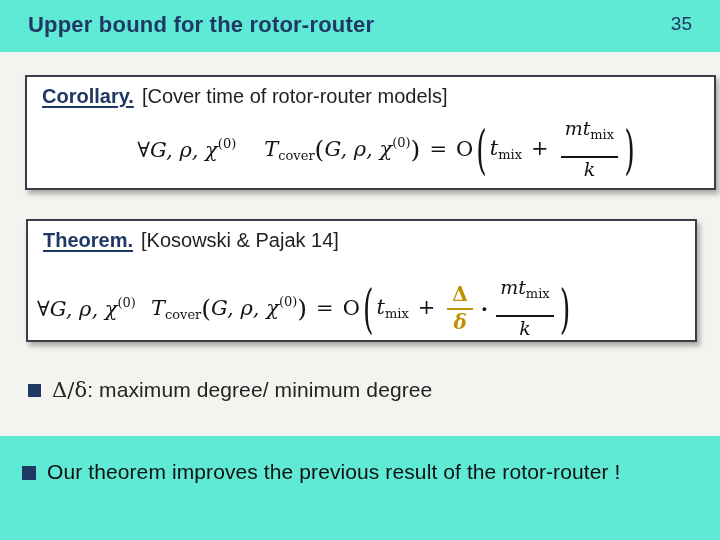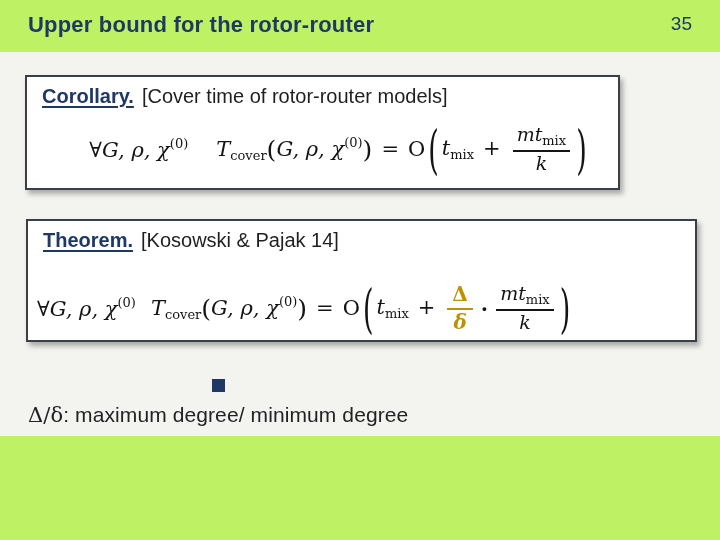--- a/index.html
+++ b/index.html
@@ -8,21 +8,21 @@
     --text: #1f1f1f;
     --panel: #F3F3F0;
     --box-border: #3A3F47;
   }
   * { margin: 0; padding: 0; box-sizing: border-box; }
   html, body { background: #fff; }
   .slide {
     position: relative;
     width: 720px;
     height: 540px;
-    background: #bef264;
+    background: #5eead4;
     overflow: hidden;
     font-family: "Liberation Sans", sans-serif;
   }
   
   .page-title {
     position: absolute;
     left: 28px; top: 12px;
     font-size: 22px;
     font-weight: 700;
     color: var(--navy);
@@ -42,21 +42,21 @@
     width: 720px; height: 384px;
     background: var(--panel);
   }
   
   .tbox {
     position: absolute;
     background: #ffffff;
     border: 2px solid var(--box-border);
     box-shadow: 3px 4px 5px rgba(0,0,0,0.30);
   }
-  .box-corollary { left: 25px; top: 75px;  width: 595px; height: 115px; }
+  .box-corollary { left: 25px; top: 75px;  width: 691px; height: 115px; }
   .box-theorem   { left: 26px; top: 219px; width: 671px; height: 123px; }
   .box-heading {
     position: absolute;
     left: 15px; top: 8px;
     font-size: 20px;
     color: var(--text);
     white-space: nowrap;
   }
   .box-heading .kw {
     color: var(--navy);
@@ -97,34 +97,34 @@
     margin: 0 3px;
   }
   .frac {
     display: inline-flex;
     flex-direction: column;
     align-items: center;
     font-size: 19px;
     line-height: 1.12;
     margin: 0 3px;
   }
-  .frac .num { padding: 0 4px 2px; border-bottom: 2px solid #141414; }
+  .frac .num { padding: 0 4px 14px; border-bottom: 2px solid #141414; }
   .frac .den { padding-top: 1px; }
   .frac.gold { color: var(--gold); font-weight: 700; font-size: 20px; }
   .frac.gold .num { border-bottom-color: var(--gold); padding: 0 5px 2px; }
   .frac.gold .den { font-style: italic; }
   .math .cdot { margin: 0 5px; font-weight: 700; }
   
   .bullet {
     position: absolute;
     display: flex;
     align-items: center;
     gap: 11px;
   }
-  .bullet-1 { left: 28px; top: 378px; flex-direction: column; }
+  .bullet-1 { left: 28px; top: 378px; }
   .bullet-2 { left: 22px; top: 460px; }
   .sq {
     flex: 0 0 auto;
     width: 13px; height: 13px;
     background: var(--navy);
     margin-top: 1px;
   }
   .bullet-2 .sq { width: 14px; height: 14px; }
   .btext {
     font-size: 21px;
@@ -183,14 +183,18 @@
       </span>
       <span class="bigp">)</span>
     </div>
   </div>
 
   <div class="bullet bullet-1">
     <span class="sq"></span>
     <span class="btext"><span class="bmath">Δ/δ</span><span>: maximum degree/ minimum degree</span></span>
   </div>
 
+  <div class="bullet bullet-2">
+    <span class="sq"></span>
+    <span class="btext">Our theorem improves the previous result of the rotor-router !</span>
+  </div>
 
 </div>
 
 </body></html>

